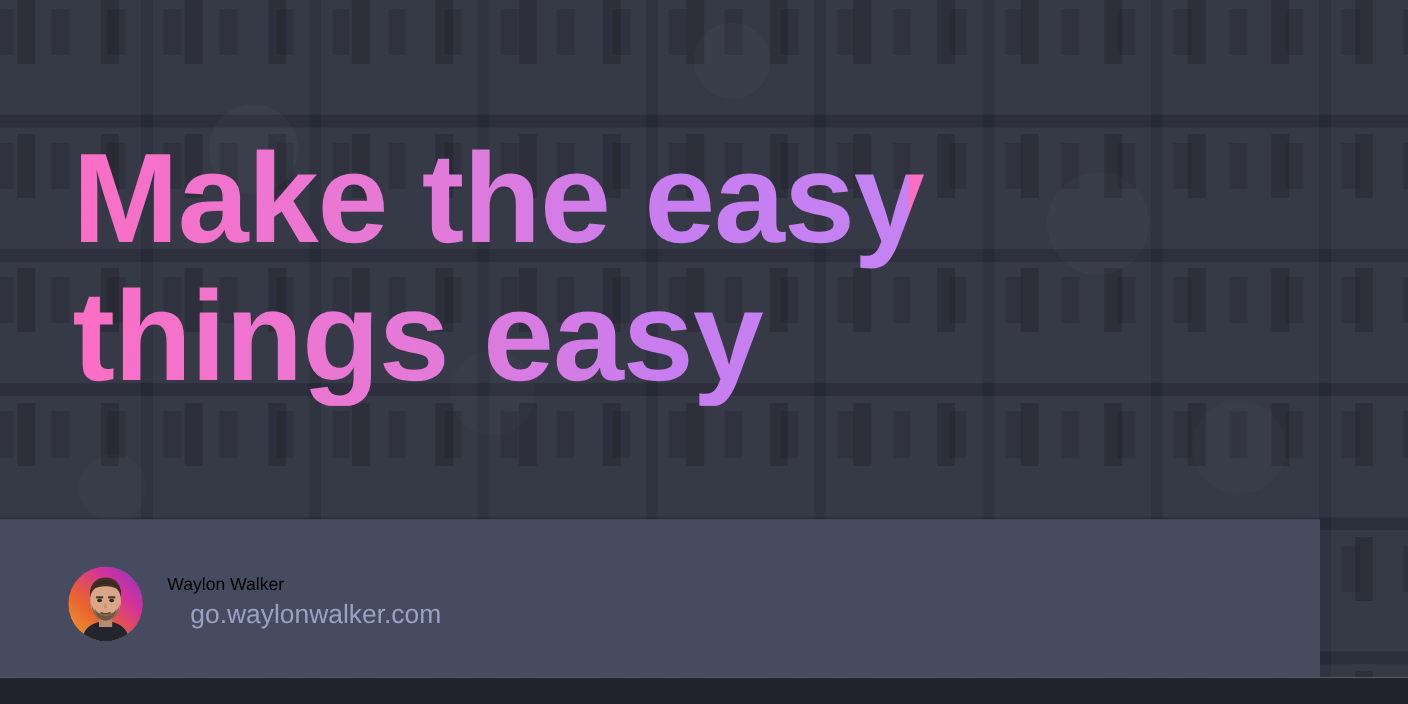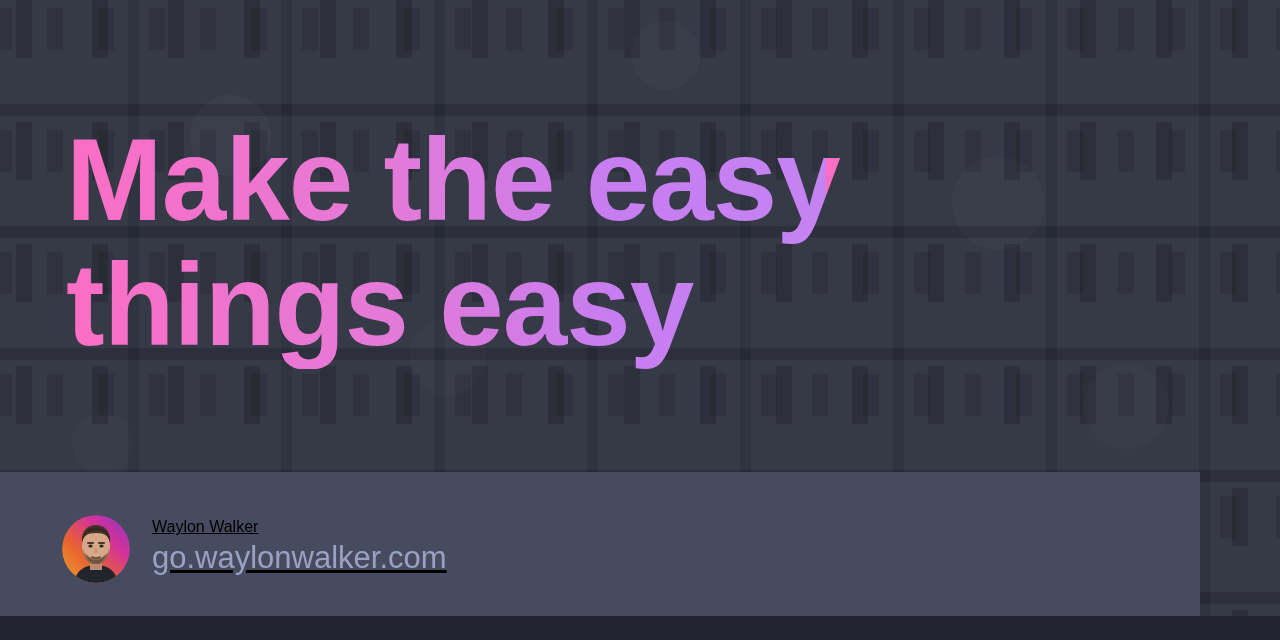--- a/index.html
+++ b/index.html
@@ -116,43 +116,43 @@
     width: 1200px;
     height: 153px;
     background: #474b60;
     display: flex;
     align-items: center;
   }
   #author-block {
     display: flex;
     align-items: center;
     margin-left: 62px;
-    text-decoration: underline;
   }
   #avatar {
     width: 68px;
     height: 68px;
     border-radius: 50%;
     overflow: hidden;
     flex: 0 0 auto;
     position: relative;
   }
   #avatar svg { display: block; width: 68px; height: 68px; }
   #author-text {
     margin-left: 22px;
     display: flex;
     flex-direction: column;
     justify-content: center;
   }
   #author-url {
-    font-size: 31px;
+    font-size: 24px;
     font-weight: normal;
     color: #9aa2c3;
     line-height: 1.3;
     margin-top: 2px;
+    margin-left: 21px;
   }
   #post-date {
     position: absolute;
     right: 64px;
     top: 50%;
     transform: translateY(-50%);
     font-size: 28px;
     color: #9aa2c3;
     letter-spacing: 0.2px;
   }

